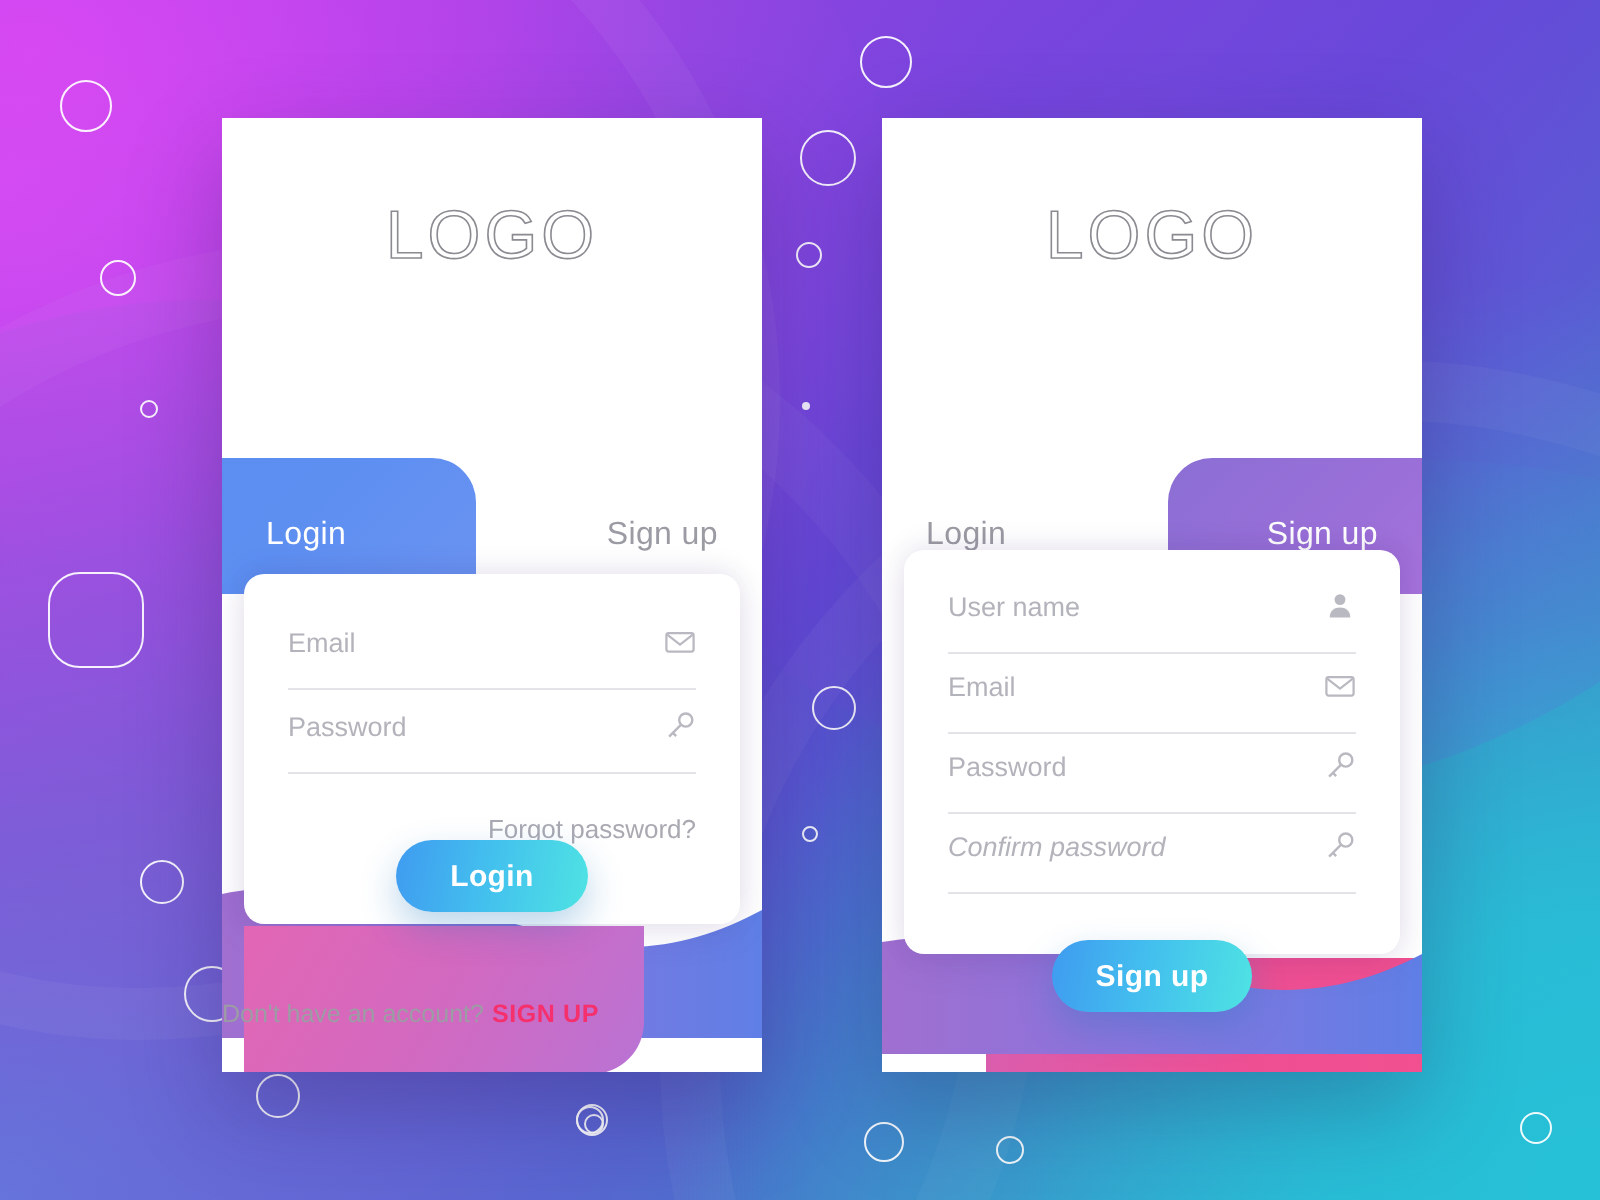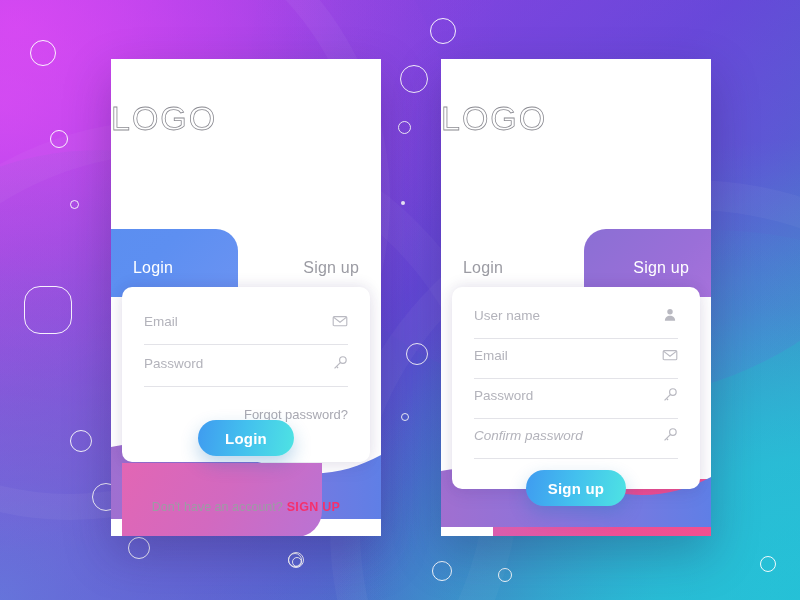--- a/index.html
+++ b/index.html
@@ -82,20 +82,21 @@
     position:absolute;
     background:#ffffff;
     overflow:hidden;
     box-shadow:0 18px 44px rgba(40,20,80,0.28);
   }
   #card-login  { left:111px; top:59px; width:270px; height:477px; }
   #card-signup { left:441px; top:59px; width:270px; height:477px; }
 
   .logo {
     position:absolute; left:0; right:0; top:40px;
+    text-align:center;
     font-family:"Liberation Sans", sans-serif;
     font-size:34px;
     letter-spacing:2px;
     color:transparent;
     -webkit-text-stroke:0.8px #8b8b92;
     font-weight:400;
   }
 
   
   .tabbar { position:absolute; left:0; right:0; top:170px; height:68px; }
@@ -118,21 +119,21 @@
   #lbl-signup-2 { right:22px; }
 
   
   .sheet {
     position:absolute; left:11px; right:11px;
     background:#ffffff;
     border-radius:10px;
     box-shadow:0 -2px 14px rgba(60,40,110,0.10), 0 6px 18px rgba(60,40,110,0.08);
   }
   #sheet-login  { top:228px; height:175px; }
-  #sheet-signup { top:228px; height:202px; }
+  #sheet-signup { top:216px; height:202px; }
   .notch {
     position:absolute; width:0; height:0;
     border-left:26px solid transparent;
     border-right:26px solid transparent;
     border-bottom:24px solid #ffffff;
   }
   #notch-login  { left:111px; top:204px; }
   #notch-signup { left:468px; top:202px; }
 
   .field {
@@ -175,21 +176,21 @@
     letter-spacing:0.2px;
     cursor:pointer;
     box-shadow:0 8px 18px rgba(30,120,190,0.30);
     background:linear-gradient(100deg,#3f9bf0 0%,#43c0ee 48%,#4ee3e3 100%);
   }
   #btn-login  { left:198px; top:420px; width:96px; }
   #btn-signup { left:526px; top:470px; width:100px; }
 
   .bottom-note {
     position:absolute; left:0; right:0; bottom:22px;
-    text-align:center; font-size:12.5px; color:#9c9ca4;
+    text-align:left; font-size:12.5px; color:#9c9ca4;
   }
   .bottom-note .cta-link {
     color:#f5306d; font-weight:700; letter-spacing:0.3px;
     margin-left:4px; cursor:pointer;
   }
 </style>
 </head>
 <body>
 
 <div id="stage">

